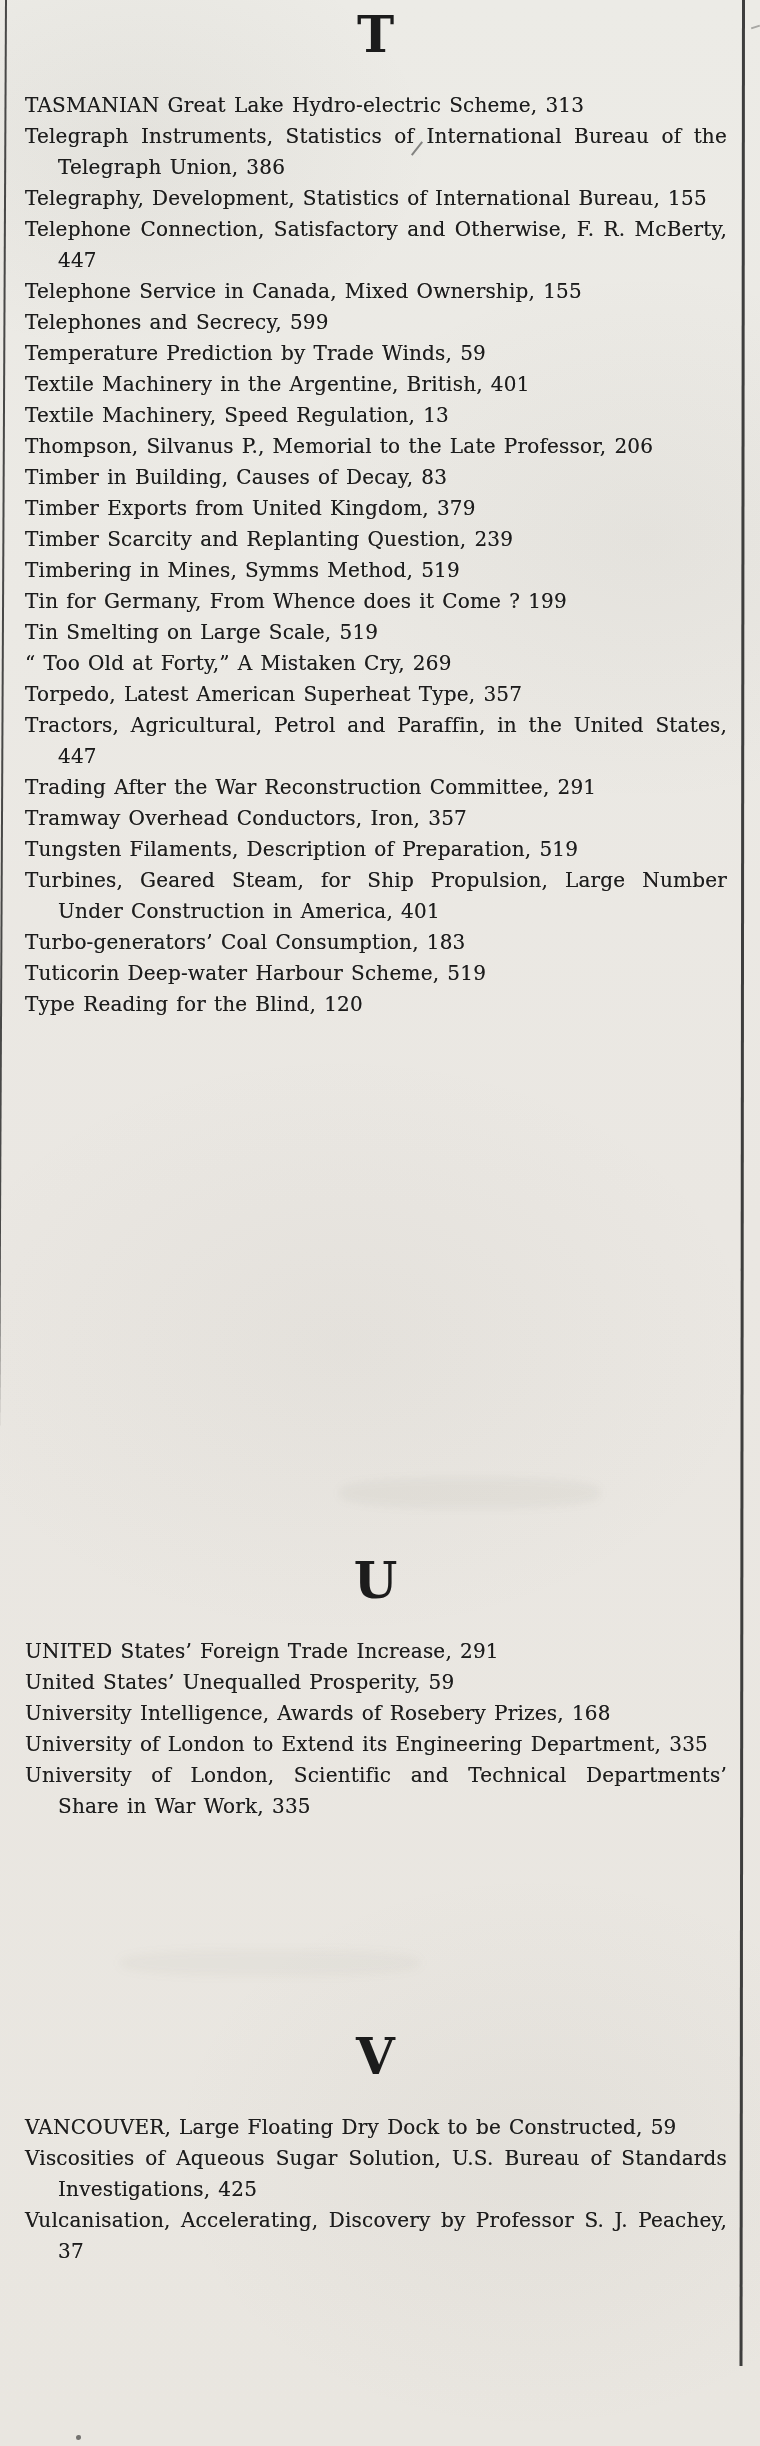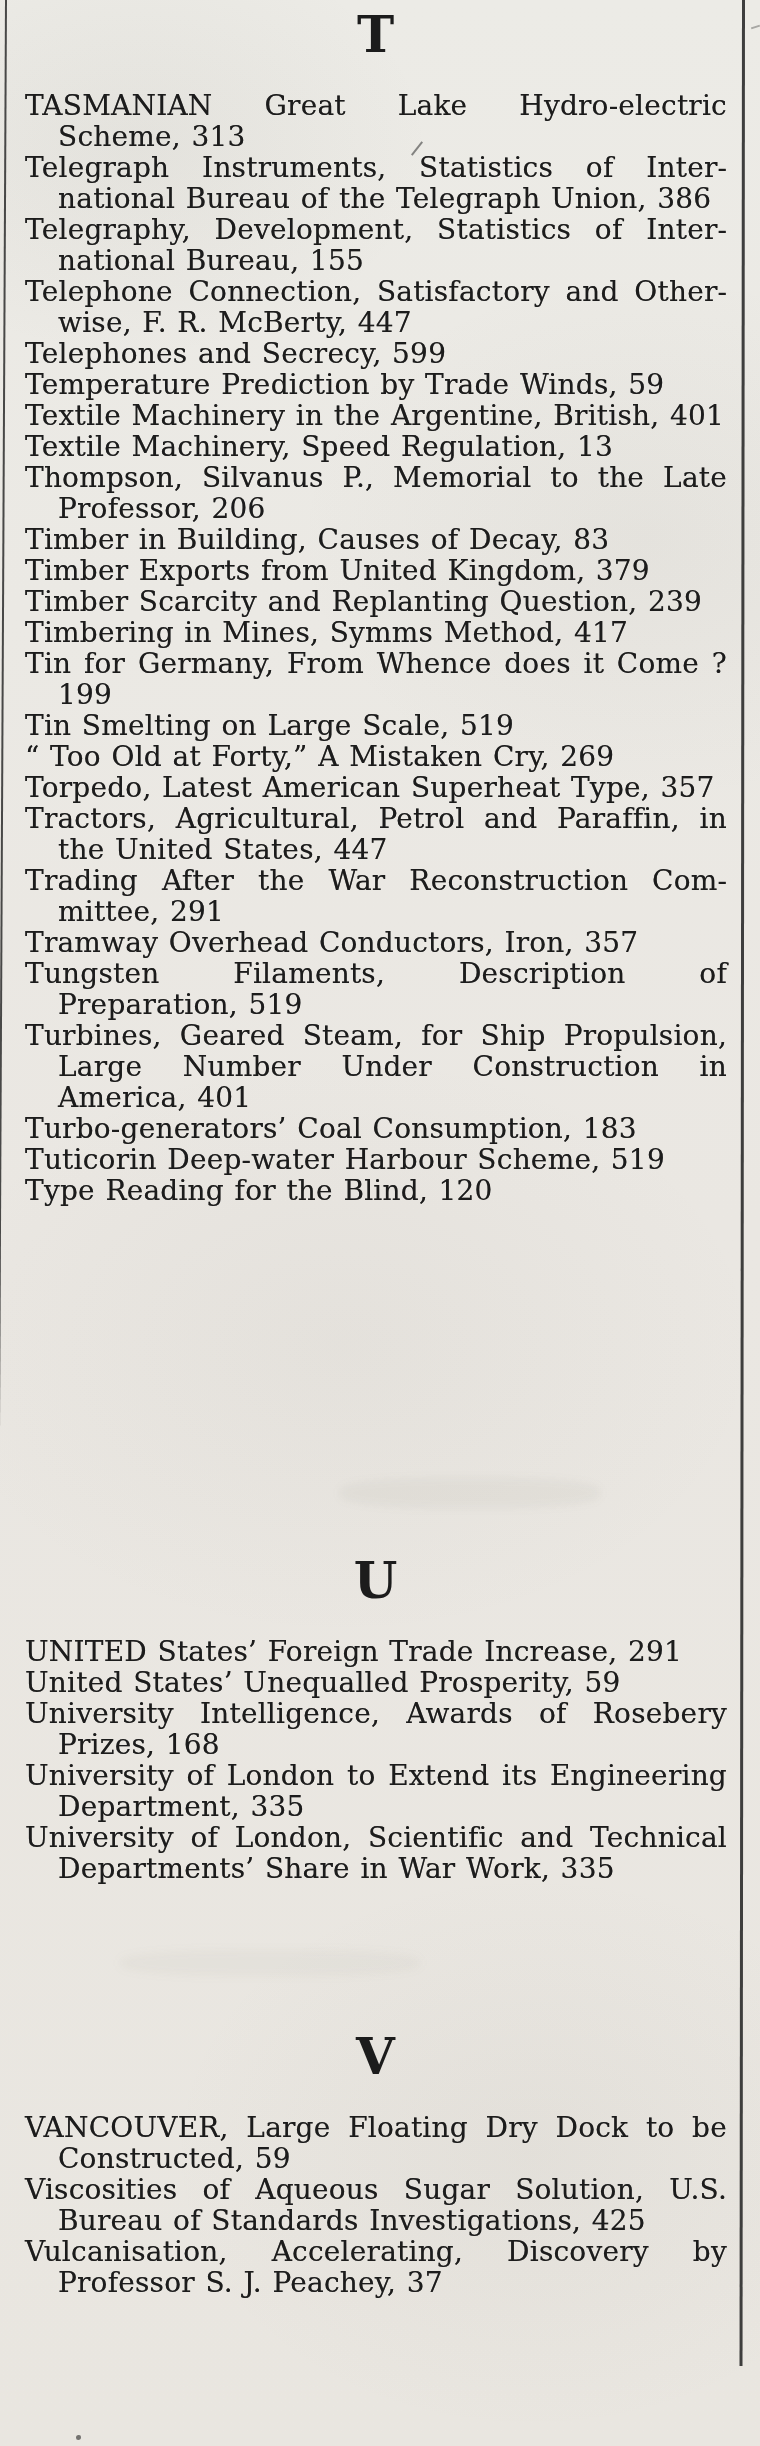--- a/index.html
+++ b/index.html
@@ -60,21 +60,21 @@
   .letter {
     margin: 0 0 26px 0;
     font-size: 50px;
     line-height: 58px;
     font-weight: bold;
     text-align: center;
     letter-spacing: 1px;
   }
   .entries { width: 702px; }
   .entry {
-    font-size: 28px;
+    font-size: 20px;
     line-height: 31px;
     text-align: justify;
     padding-left: 33px;
     text-indent: -33px;
     letter-spacing: 0.2px;
     word-spacing: 1.5px;
     text-shadow: 0 0 0.5px rgba(20,20,20,0.55);
   }
   
   .artifact { position: absolute; pointer-events: none; }
@@ -121,29 +121,30 @@
 
   <div class="content">
 
     <section class="section-t">
       <h2 class="letter">T</h2>
       <div class="entries">
           <div class="entry">TASMANIAN Great Lake Hydro-electric Scheme, 313</div>
           <div class="entry">Telegraph Instruments, Statistics of Inter­national Bureau of the Telegraph Union, 386</div>
           <div class="entry">Telegraphy, Development, Statistics of Inter­national Bureau, 155</div>
           <div class="entry">Telephone Connection, Satisfactory and Other­wise, F. R. McBerty, 447</div>
+          <div class="entry">Telephone Service in Canada, Mixed Ownership, 155</div>
           <div class="entry">Telephones and Secrecy, 599</div>
           <div class="entry">Temperature Prediction by Trade Winds, 59</div>
           <div class="entry">Textile Machinery in the Argentine, British, 401</div>
           <div class="entry">Textile Machinery, Speed Regulation, 13</div>
           <div class="entry">Thompson, Silvanus P., Memorial to the Late Professor, 206</div>
           <div class="entry">Timber in Building, Causes of Decay, 83</div>
           <div class="entry">Timber Exports from United Kingdom, 379</div>
           <div class="entry">Timber Scarcity and Replanting Question, 239</div>
-          <div class="entry">Timbering in Mines, Symms Method, 417</div>
+          <div class="entry">Timbering in Mines, Symms Method, 519</div>
           <div class="entry">Tin for Germany, From Whence does it Come ? 199</div>
           <div class="entry">Tin Smelting on Large Scale, 519</div>
           <div class="entry">“ Too Old at Forty,” A Mistaken Cry, 269</div>
           <div class="entry">Torpedo, Latest American Superheat Type, 357</div>
           <div class="entry">Tractors, Agricultural, Petrol and Paraffin, in the United States, 447</div>
           <div class="entry">Trading After the War Reconstruction Com­mittee, 291</div>
           <div class="entry">Tramway Overhead Conductors, Iron, 357</div>
           <div class="entry">Tungsten Filaments, Description of Preparation, 519</div>
           <div class="entry">Turbines, Geared Steam, for Ship Propulsion, Large Number Under Construction in America, 401</div>
           <div class="entry">Turbo-generators’ Coal Consumption, 183</div>

